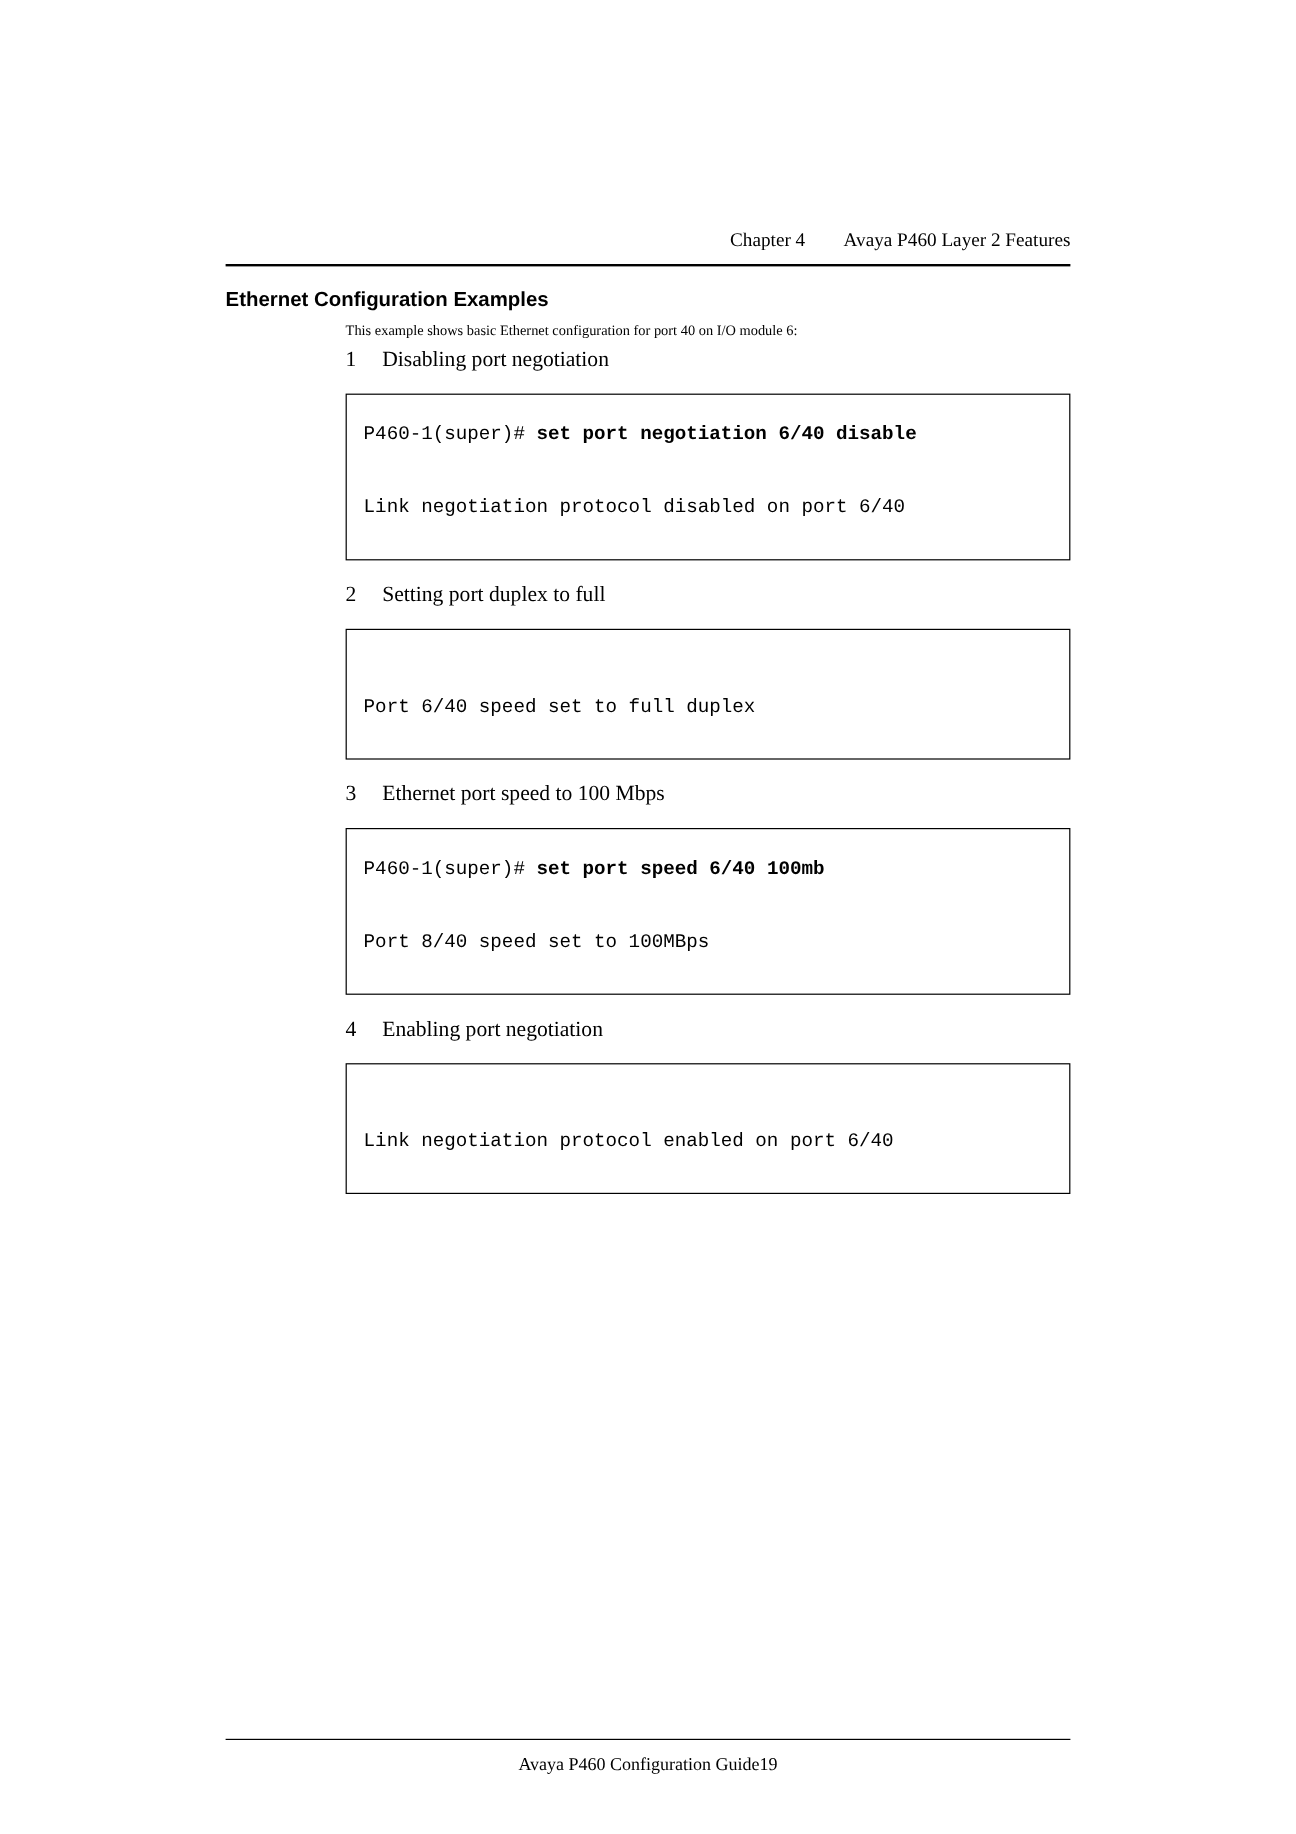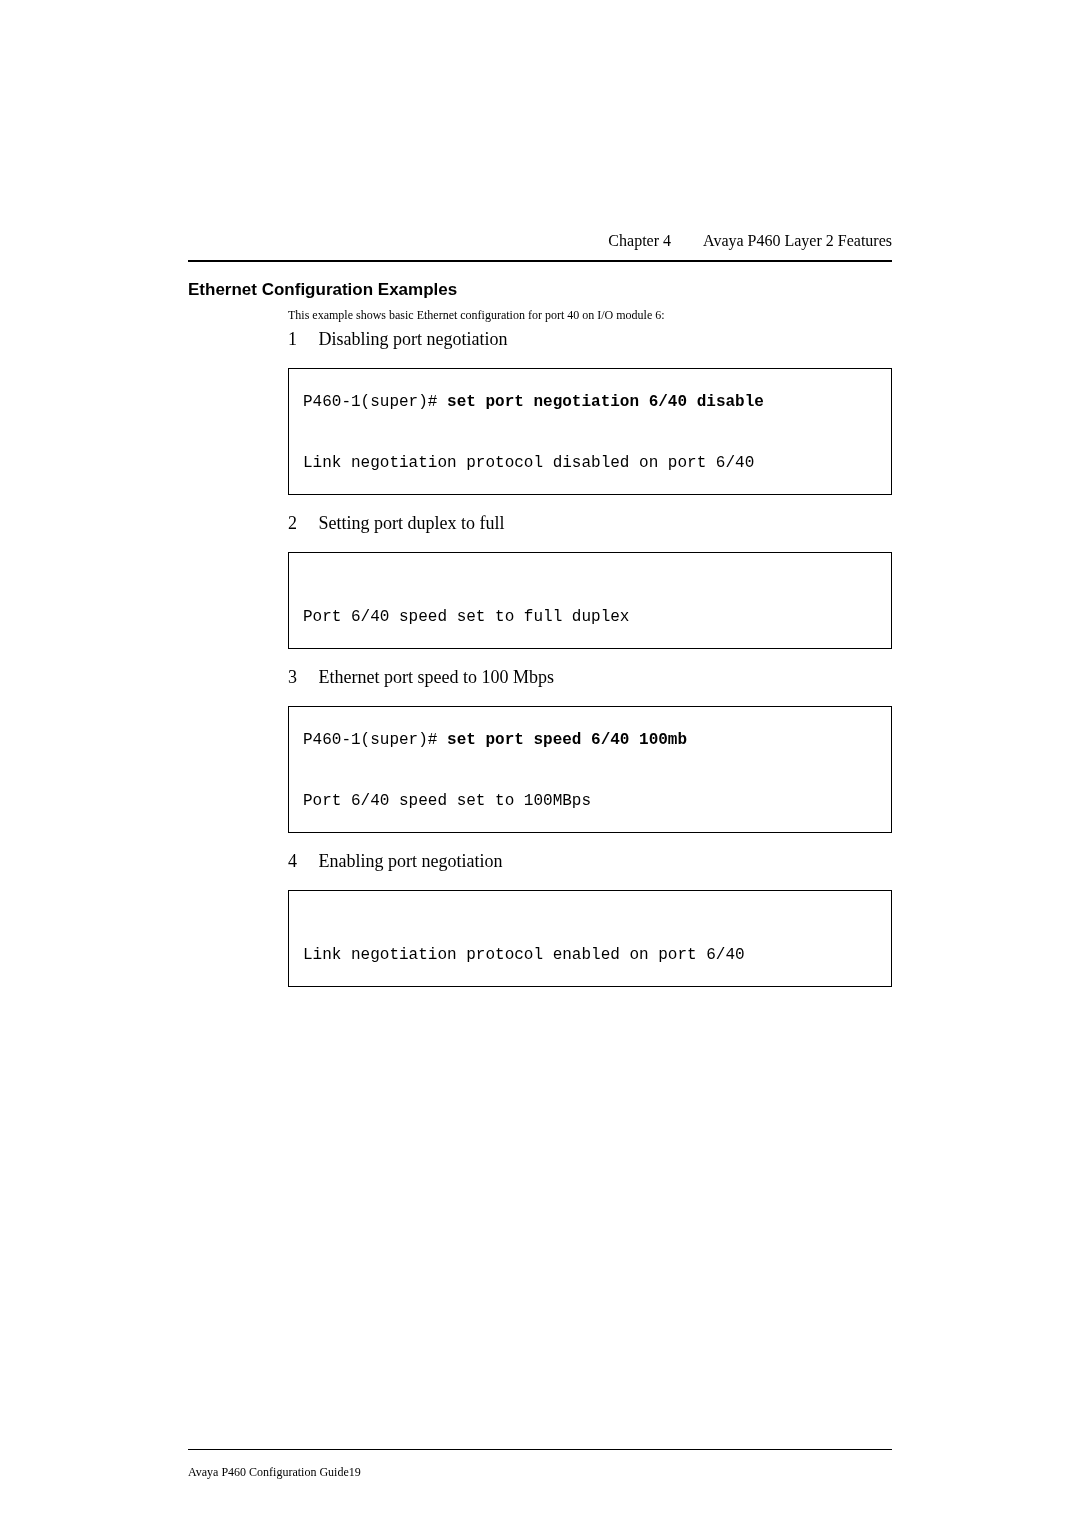--- a/index.html
+++ b/index.html
@@ -10,21 +10,20 @@
     body {
       width: 1080px;
       height: 1528px;
       background: #ffffff;
       font-family: Georgia, 'Times New Roman', serif;
       color: #000000;
       position: relative;
     }
     .page-container {
       padding: 192px 188px 0 188px;
-      margin-top: 40px;
     }
     .header-row {
       display: flex;
       justify-content: flex-end;
       font-size: 16px;
       margin-bottom: 10px;
     }
     .header-chapter {
       margin-right: 32px;
     }
@@ -48,21 +47,21 @@
       font-size: 18px;
       margin-bottom: 18px;
     }
     .num {
       display: inline-block;
       width: 26px;
     }
     .code-block {
       margin-left: 100px;
       border: 1px solid #000;
-      padding: 18px 14px 16px 14px;
+      padding: 18px 14px 28px 14px;
       font-family: 'Courier New', Courier, monospace;
       font-size: 16px;
       line-height: 1.9;
       margin-bottom: 18px;
     }
     .code-line {
       white-space: pre;
     }
     .footer-rule {
       position: absolute;
@@ -70,22 +69,22 @@
       right: 188px;
       bottom: 78px;
       border-top: 1px solid #000;
     }
     .footer-row {
       position: absolute;
       left: 188px;
       right: 188px;
       bottom: 48px;
       display: flex;
-      justify-content: flex-start;
-      font-size: 12px;
+      justify-content: center;
+      font-size: 15px;
     }
   </style>
 </head>
 <body>
 
 <div class="page-container">
   <div class="header-row">
     <span class="header-chapter">Chapter 4</span>
     <span>Avaya P460 Layer 2 Features</span>
   </div>
@@ -114,21 +113,21 @@
     <div class="code-line">Port 6/40 speed set to full duplex</div>
   </div>
 
   <div class="numbered-row">
     <span class="num">3</span>
     <span>Ethernet port speed to 100 Mbps</span>
   </div>
   <div class="code-block">
     <div class="code-line"><span>P460-1(super)# </span><b>set port speed 6/40 100mb</b></div>
     <div class="code-line">&nbsp;</div>
-    <div class="code-line">Port 6/40 speed set to 100MBps</div>
+    <div class="code-line">Port 8/40 speed set to 100MBps</div>
   </div>
 
   <div class="numbered-row">
     <span class="num">4</span>
     <span>Enabling port negotiation</span>
   </div>
   <div class="code-block">
     <div class="code-line">&nbsp;</div>
     <div class="code-line">Link negotiation protocol enabled on port 6/40</div>
   </div>

